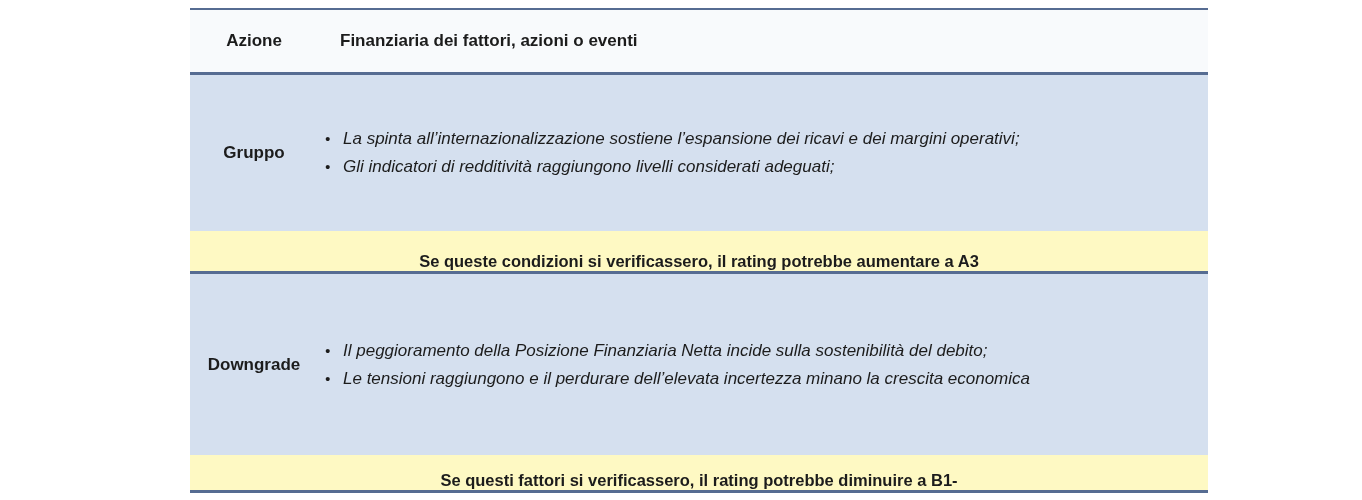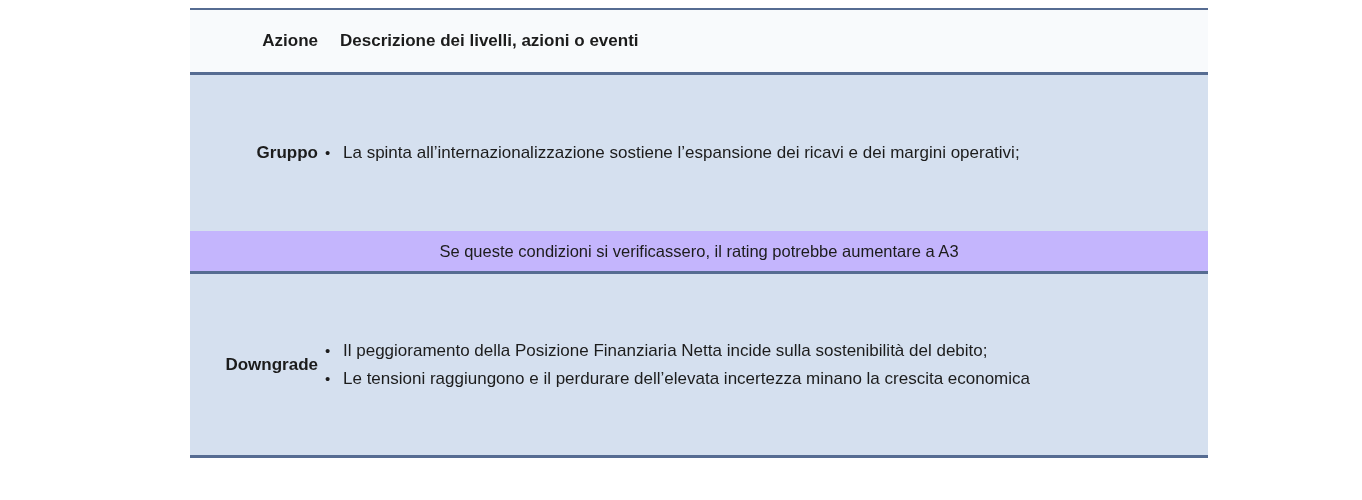--- a/index.html
+++ b/index.html
@@ -35,21 +35,21 @@
   .row.header {
     height: 62px;
     background: #f8fafc;
     display: flex;
     align-items: center;
   }
   .col-label {
     position: absolute;
     left: 0;
     width: 128px;
-    text-align: right;
+    text-align: center;
     font-weight: bold;
     font-size: 17px;
     line-height: 20px;
   }
   .header-desc {
     margin-left: 150px;
     font-weight: bold;
     font-size: 17px;
   }
 
@@ -59,79 +59,84 @@
     align-items: center;
   }
   .row.section.upgrade   { height: 156px; }
   .row.section.downgrade { height: 181px; }
 
   .bullets {
     list-style: none;
     margin: 8px;
     padding: 0;
     margin-left: 135px;
+    font-style: italic;
   }
   .bullet-item {
     display: flex;
     font-size: 17px;
     line-height: 28px;
     max-width: 862px;
   }
   .bullet-item::before {
     content: "\2022";
     flex: 0 0 18px;
     width: 18px;
     font-size: 15px;
     line-height: 28px;
   }
 
   .row.note {
-    background: #c4b5fd;
+    background: #fef9c3;
     display: flex;
-    align-items: center;
+    align-items: flex-end;
     justify-content: center;
-    font-weight: normal;
+    font-weight: bold;
     font-size: 16.5px;
   }
   .row.note.note-upgrade   { height: 40px; }
   .row.note.note-downgrade { height: 35px; }
 </style>
 </head>
 <body>
 
 <div class="canvas">
   <div class="rating-table">
 
     <div class="hline thin"></div>
 
     <div class="row header">
       <div class="col-label">Azione</div>
-      <div class="header-desc">Descrizione dei livelli, azioni o eventi</div>
+      <div class="header-desc">Finanziaria dei fattori, azioni o eventi</div>
     </div>
 
     <div class="hline mid"></div>
 
     <div class="row section upgrade">
       <div class="col-label">Gruppo</div>
       <ul class="bullets">
         <li class="bullet-item">La spinta all’internazionalizzazione sostiene l’espansione dei ricavi e dei margini operativi;</li>
+        <li class="bullet-item">Gli indicatori di redditività raggiungono livelli considerati adeguati;</li>
       </ul>
     </div>
 
     <div class="row note note-upgrade">
       <span>Se queste condizioni si verificassero, il rating potrebbe aumentare a A3</span>
     </div>
 
     <div class="hline mid"></div>
 
     <div class="row section downgrade">
       <div class="col-label">Downgrade</div>
       <ul class="bullets">
         <li class="bullet-item">Il peggioramento della Posizione Finanziaria Netta incide sulla sostenibilità del debito;</li>
         <li class="bullet-item">Le tensioni raggiungono e il perdurare dell’elevata incertezza minano la crescita economica</li>
       </ul>
     </div>
 
+    <div class="row note note-downgrade">
+      <span>Se questi fattori si verificassero, il rating potrebbe diminuire a B1-</span>
+    </div>
 
     <div class="hline thick"></div>
 
   </div>
 </div>
 
 </body></html>

